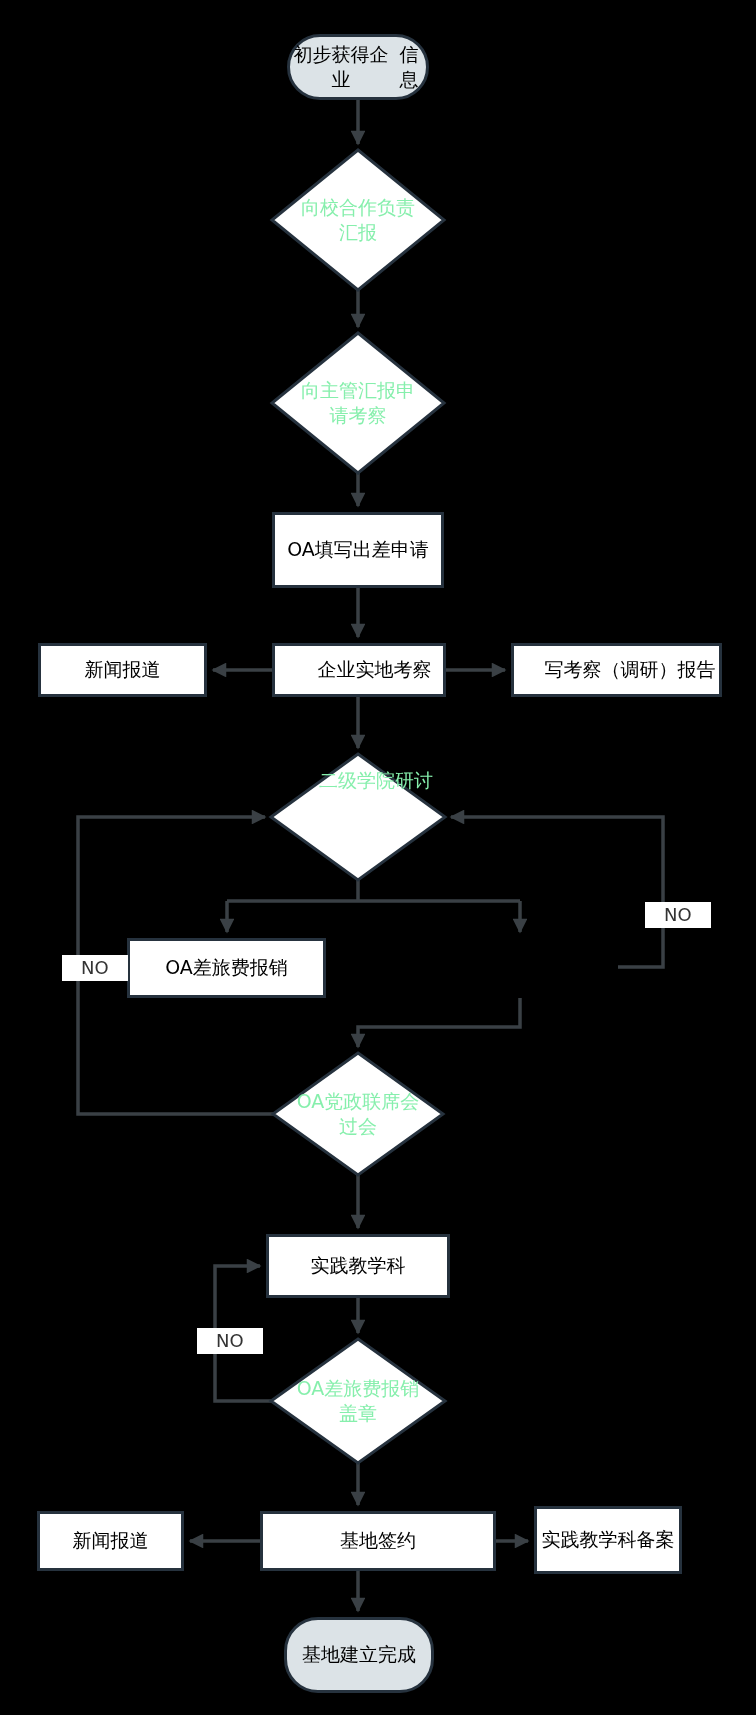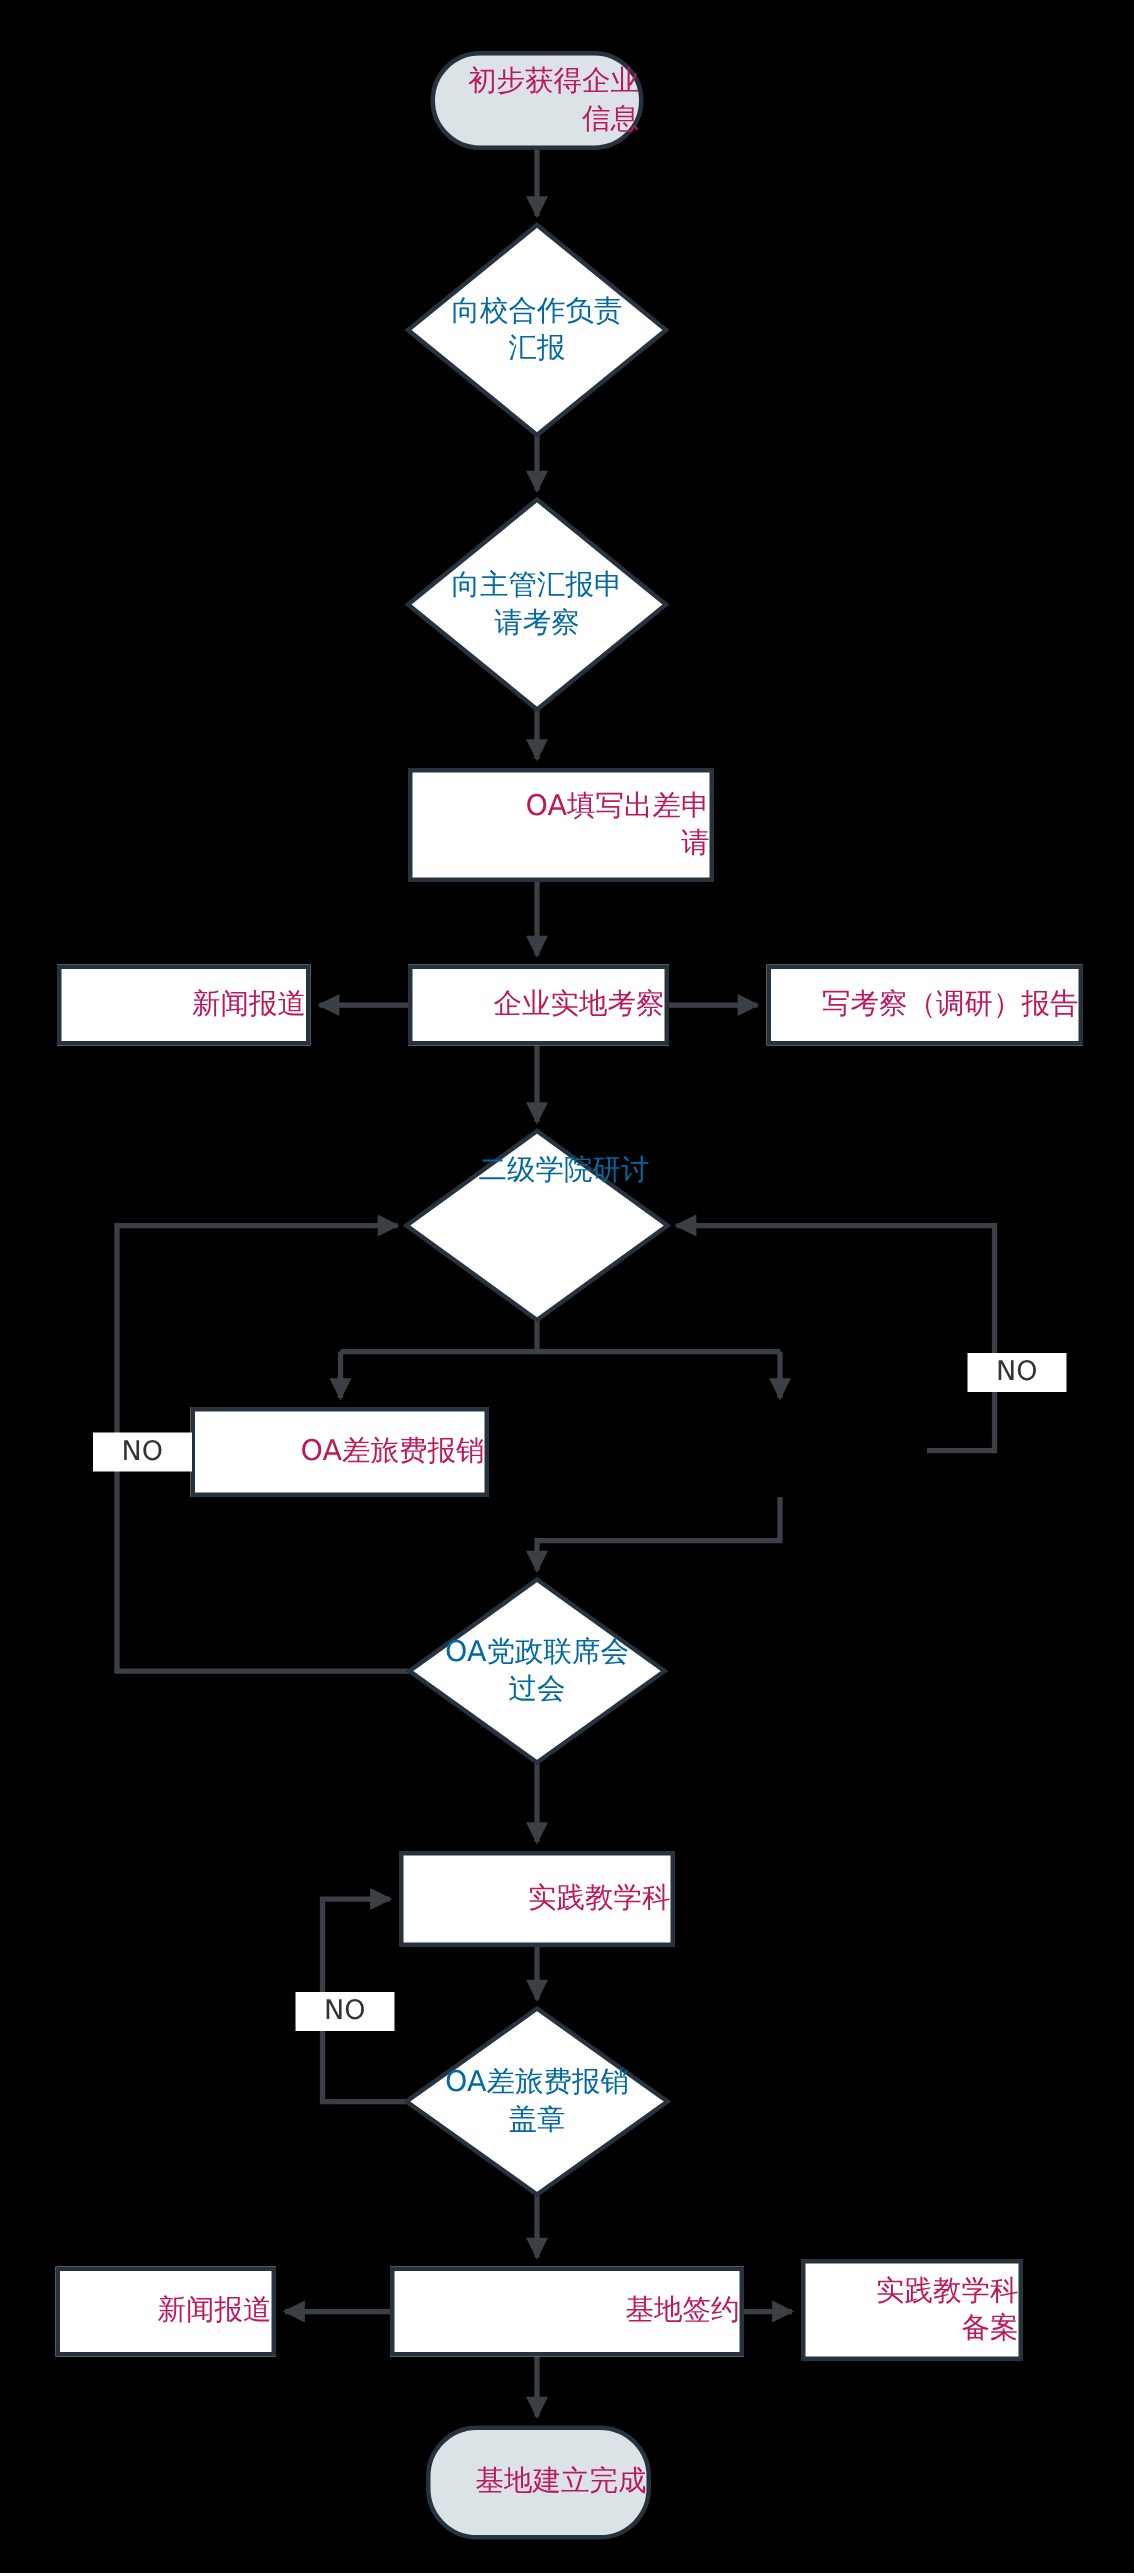--- a/index.html
+++ b/index.html
@@ -1,31 +1,31 @@
 <!DOCTYPE html>
 <html><head>
 <meta charset="utf-8">
 <style>
   html,body{margin:0;padding:0;background:#000;}
   .canvas{position:relative;width:756px;height:1715px;background:#000;overflow:hidden;
           font-family:"DejaVu Sans",sans-serif;}
   .wires{position:absolute;left:0;top:0;width:756px;height:1715px;}
   .node{position:absolute;background:#fff;border:3px solid #26323e;box-sizing:border-box;
-        display:flex;flex-direction:column;align-items:flex-end;justify-content:center;
-        text-align:center;font-size:19px;color:#be185d;line-height:1.32;}
+        display:flex;align-items:center;justify-content:center;
+        text-align:center;font-size:19px;color:#000000;line-height:1.32;}
   .node span{display:block;}
   .terminator{background:#dce3e7;border-radius:34px;}
   .dtext{position:absolute;box-sizing:border-box;display:flex;flex-direction:column;
          align-items:center;justify-content:center;text-align:center;font-size:19px;
-         color:#0369a1;line-height:1.32;pointer-events:none;}
+         color:#86efac;line-height:1.32;pointer-events:none;}
   .no-label{position:absolute;background:#fff;color:#333;font-size:18px;line-height:26px;
             padding:0 19px;}
   
   #n-start{left:287px;top:34px;width:142px;height:66px;}
-  #n-b1{left:272px;top:512px;width:204px;height:76px;}
+  #n-b1{left:272px;top:512px;width:172px;height:76px;}
   #n-news1{left:38px;top:643px;width:169px;height:54px;}
   #n-b2{left:272px;top:643px;width:174px;height:54px;padding-left:31px;}
   #n-report{left:511px;top:643px;width:211px;height:54px;padding-left:27px;}
   #n-b3{left:127px;top:938px;width:199px;height:60px;}
   #n-b4{left:422px;top:938px;width:196px;height:60px;}
   #n-b5{left:266px;top:1234px;width:184px;height:64px;}
   #n-news2{left:37px;top:1511px;width:147px;height:60px;}
   #n-b6{left:260px;top:1511px;width:236px;height:60px;}
   #n-b7{left:534px;top:1506px;width:148px;height:68px;}
   #n-end{left:284px;top:1617px;width:150px;height:76px;}

